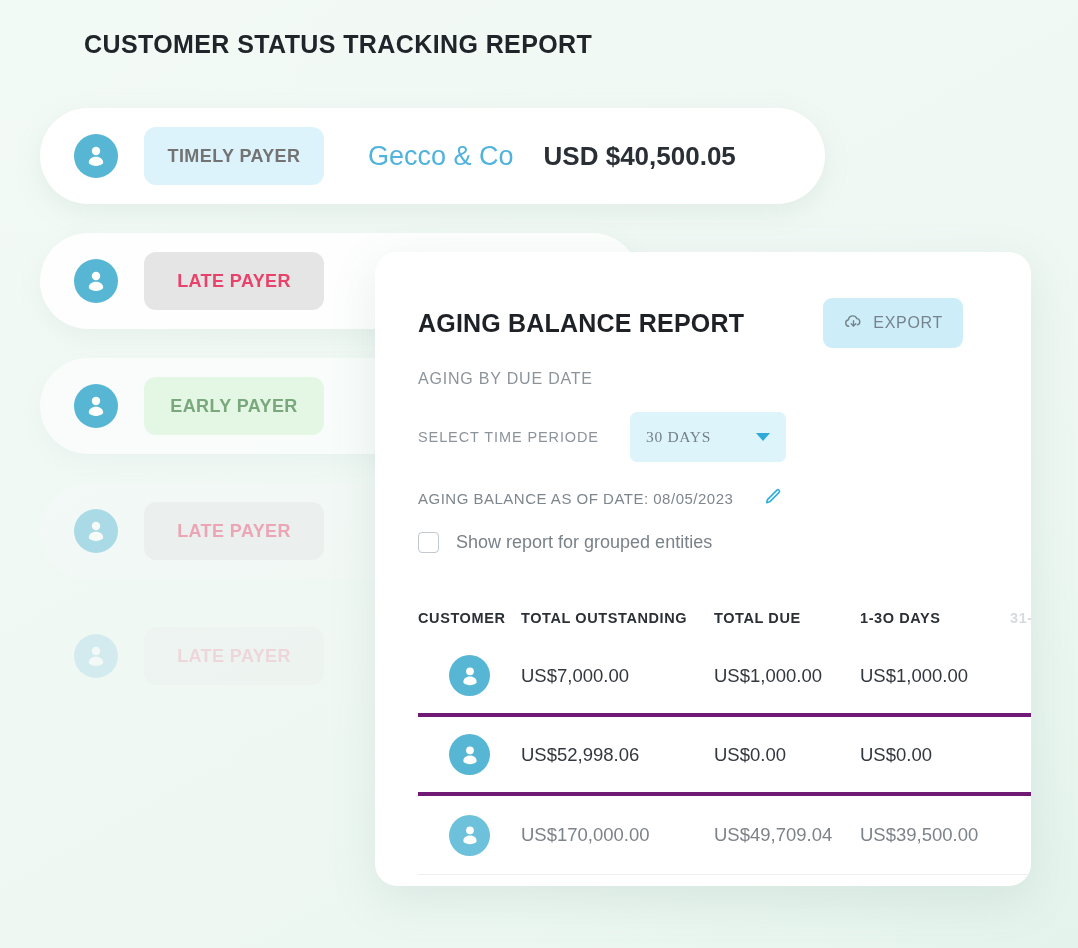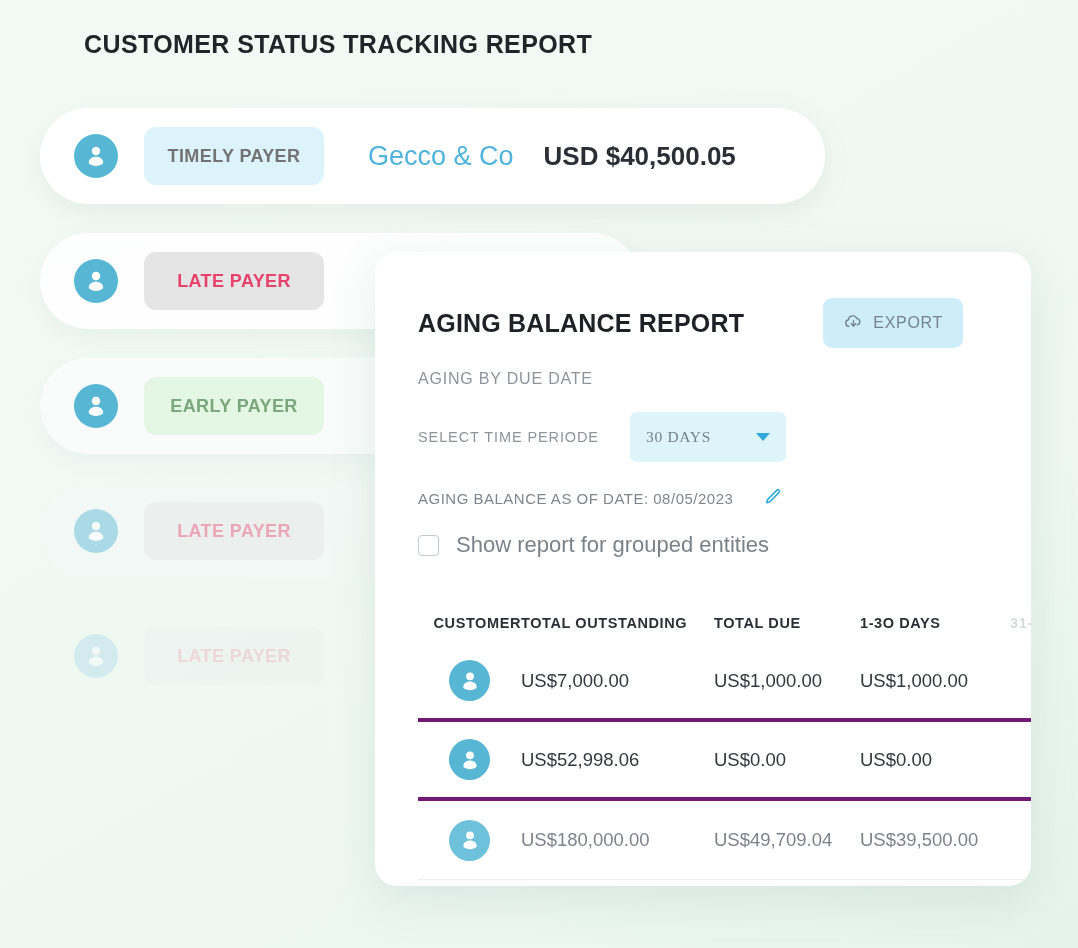--- a/index.html
+++ b/index.html
@@ -225,21 +225,21 @@
     gap:17px;
   }
   .checkbox {
     width:21px; height:21px;
     border:1.8px solid #c2c8cd;
     border-radius:4px;
     background:#fff;
     cursor:pointer;
   }
   .check-label {
-    font-size:22px;
+    font-size:18px;
     color:#7a8289;
     white-space:nowrap;
   }
 
   
   .table { margin-top:45px; padding-right:0; }
 
   .trow {
     display:flex;
     align-items:center;
@@ -253,21 +253,21 @@
   }
   .tbody-row {
     height:79px;
     border-bottom:4px solid #701a75;
     font-size:18.5px;
     color:#33383e;
   }
   .tbody-row:last-child { border-bottom:1px solid #eceeef; }
   .tbody-row.faded { color:#7d838a; }
 
-  .c-cust  { width:103px; flex:0 0 103px;text-align:right; }
+  .c-cust  { width:103px; flex:0 0 103px; }
   .c-out   { width:193px; flex:0 0 193px; }
   .c-due   { width:146px; flex:0 0 146px; }
   .c-1_30  { width:150px; flex:0 0 150px; }
   .c-31_60 { width:100px; flex:0 0 100px;
              color:#d7dbdd; font-weight:bold;
              -webkit-mask-image:linear-gradient(to right,#000 0%,#000 30%,transparent 78%);
              mask-image:linear-gradient(to right,#000 0%,#000 30%,transparent 78%); }
 
   .row-avatar {
     width:41px; height:41px;
@@ -426,21 +426,21 @@
 
       <div class="trow tbody-row faded">
         <div class="c-cust">
           <div class="row-avatar">
             <svg width="24" height="24" viewBox="0 0 24 24">
                 <circle cx="12" cy="7.3" r="3.9" fill="#fff"></circle>
                 <path d="M12 12.6c-4 0-6.6 2.4-6.6 5.2 0 .6 0 .9.2 1.2 1.6 1.4 3.9 2.2 6.4 2.2s4.8-.8 6.4-2.2c.2-.3.2-.6.2-1.2 0-2.8-2.6-5.2-6.6-5.2z" fill="#fff"></path>
               </svg>
           </div>
         </div>
-        <div class="c-out num">US$180,000.00</div>
+        <div class="c-out num">US$170,000.00</div>
         <div class="c-due num">US$49,709.04</div>
         <div class="c-1_30 num">US$39,500.00</div>
         <div class="c-31_60"></div>
       </div>
 
     </div>
   </div>
 </div>
 
 </body></html>

